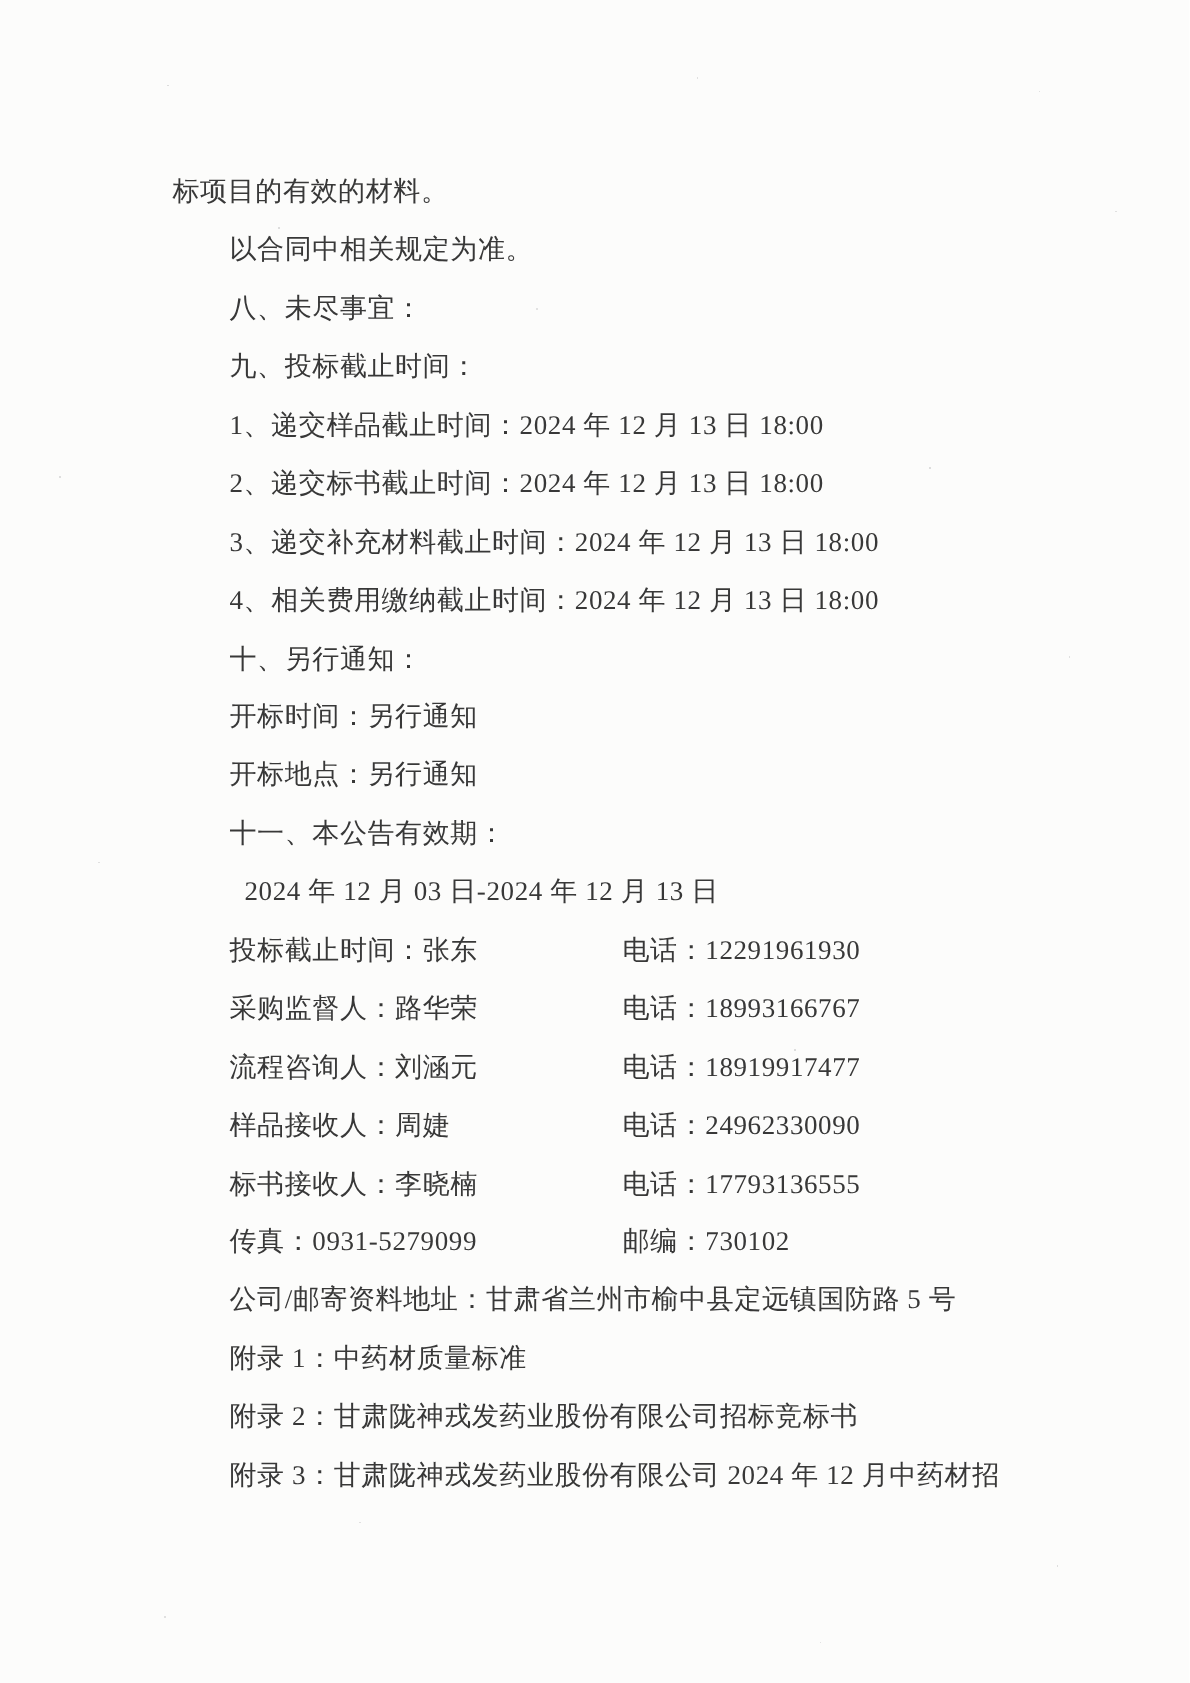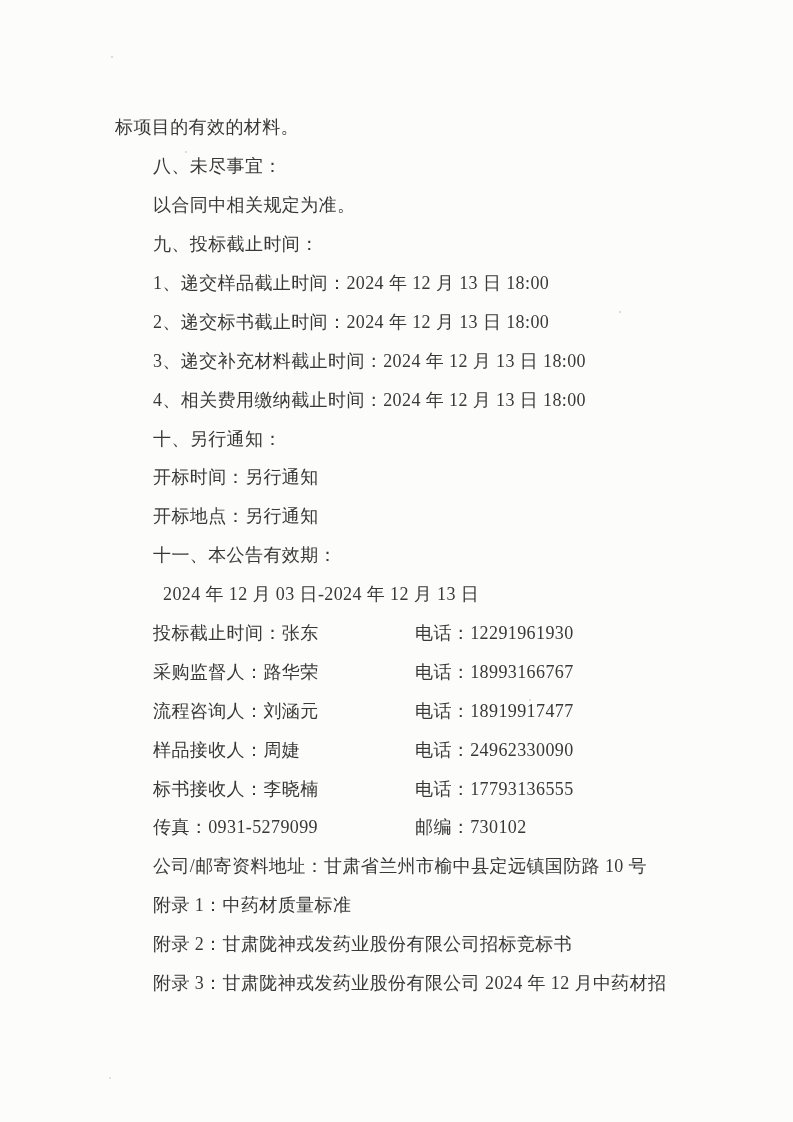--- a/index.html
+++ b/index.html
@@ -58,23 +58,23 @@
   }
 </style>
 </head>
 <body>
 
 <div class="page">
   <div class="doc-body">
 
     <div class="line"><span>标项目的有效的材料。</span></div>
 
+    <div class="line i1"><span>以合同中相关规定为准。</span></div>
+
     <div class="line i1"><span>八、未尽事宜：</span></div>
-
-    <div class="line i1"><span>以合同中相关规定为准。</span></div>
 
     <div class="line i1"><span>九、投标截止时间：</span></div>
 
     <div class="line i1"><span>1、递交样品截止时间：2024 年 12 月 13 日 18:00</span></div>
 
     <div class="line i1"><span>2、递交标书截止时间：2024 年 12 月 13 日 18:00</span></div>
 
     <div class="line i1"><span>3、递交补充材料截止时间：2024 年 12 月 13 日 18:00</span></div>
 
     <div class="line i1"><span>4、相关费用缴纳截止时间：2024 年 12 月 13 日 18:00</span></div>
@@ -112,21 +112,21 @@
     <div class="line i1 contact">
       <span class="c1">标书接收人：李晓楠</span>
       <span class="c2">电话：17793136555</span>
     </div>
 
     <div class="line i1 contact">
       <span class="c1">传真：0931-5279099</span>
       <span class="c2">邮编：730102</span>
     </div>
 
-    <div class="line i1"><span>公司/邮寄资料地址：甘肃省兰州市榆中县定远镇国防路 10 号</span></div>
+    <div class="line i1"><span>公司/邮寄资料地址：甘肃省兰州市榆中县定远镇国防路 5 号</span></div>
 
     <div class="line i1"><span>附录 1：中药材质量标准</span></div>
 
     <div class="line i1"><span>附录 2：甘肃陇神戎发药业股份有限公司招标竞标书</span></div>
 
     <div class="line i1"><span>附录 3：甘肃陇神戎发药业股份有限公司 2024 年 12 月中药材招</span></div>
 
   </div>
 </div>
 

